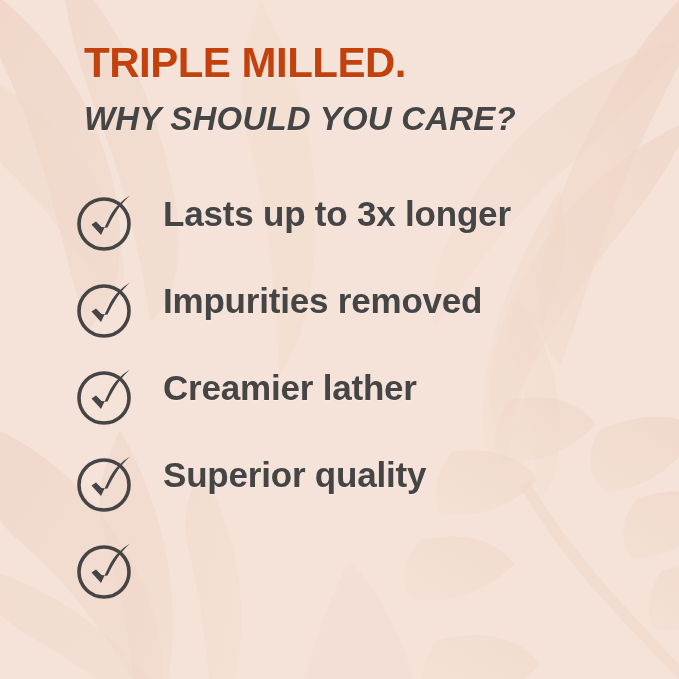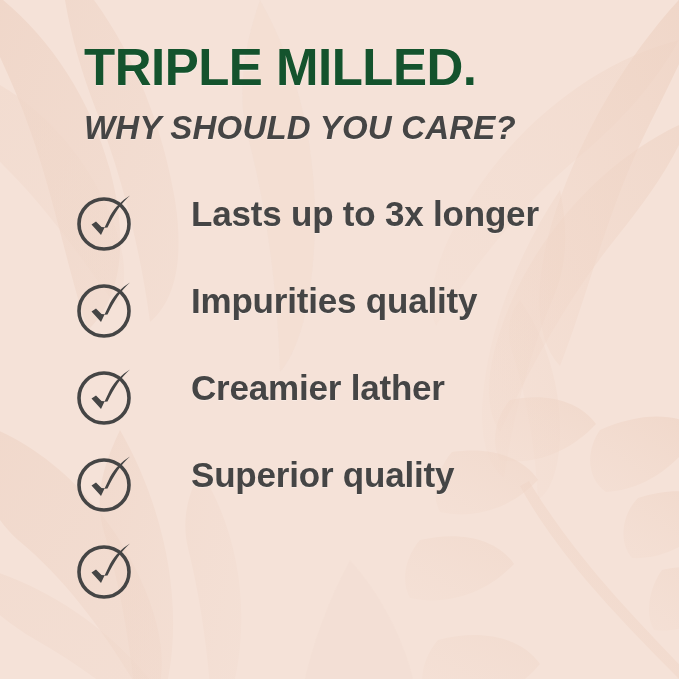--- a/index.html
+++ b/index.html
@@ -45,24 +45,24 @@
   }
 
   #headline-block {
     position: absolute;
     left: 84px;
     top: 42px;
     width: 570px;
   }
 
   #title {
-    font-size: 51px;
+    font-size: 42px;
     font-weight: 800;
     letter-spacing: -0.5px;
-    color: #14532d;
+    color: #c2410c;
     line-height: 1.0;
     margin: 0;
     white-space: nowrap;
     font-stretch: condensed;
     text-shadow: 0 1px 0 rgba(255,255,255,0.35);
   }
 
   #subtitle {
     font-size: 33px;
     font-weight: 700;
@@ -83,21 +83,20 @@
     list-style: none;
     margin: 0;
     padding: 0;
   }
 
   .benefit-item {
     position: relative;
     height: 87px;
     display: flex;
     align-items: flex-start;
-    gap: 28px;
   }
 
   .check-icon {
     flex: 0 0 auto;
     width: 62px;
     height: 62px;
     margin-top: 2px;
   }
 
   .benefit-text {
@@ -193,21 +192,21 @@
           <path d="M15.5 32.5 L25 43 L34 24 C 38.5 15.5 46 8.5 54 3.5 C 45.5 11 38 21.5 31.5 35.5 L25.5 35 L20 29.5 Z" fill="#454545"></path>
         </svg>
         <span class="benefit-text">Lasts up to 3x longer</span>
       </li>
 
       <li class="benefit-item">
         <svg class="check-icon" viewBox="0 0 62 62" aria-hidden="true">
           <circle cx="28" cy="32" r="25" fill="none" stroke="#454545" stroke-width="3.6"></circle>
           <path d="M15.5 32.5 L25 43 L34 24 C 38.5 15.5 46 8.5 54 3.5 C 45.5 11 38 21.5 31.5 35.5 L25.5 35 L20 29.5 Z" fill="#454545"></path>
         </svg>
-        <span class="benefit-text">Impurities quality</span>
+        <span class="benefit-text">Impurities removed</span>
       </li>
 
       <li class="benefit-item">
         <svg class="check-icon" viewBox="0 0 62 62" aria-hidden="true">
           <circle cx="28" cy="32" r="25" fill="none" stroke="#454545" stroke-width="3.6"></circle>
           <path d="M15.5 32.5 L25 43 L34 24 C 38.5 15.5 46 8.5 54 3.5 C 45.5 11 38 21.5 31.5 35.5 L25.5 35 L20 29.5 Z" fill="#454545"></path>
         </svg>
         <span class="benefit-text">Creamier lather</span>
       </li>
 

